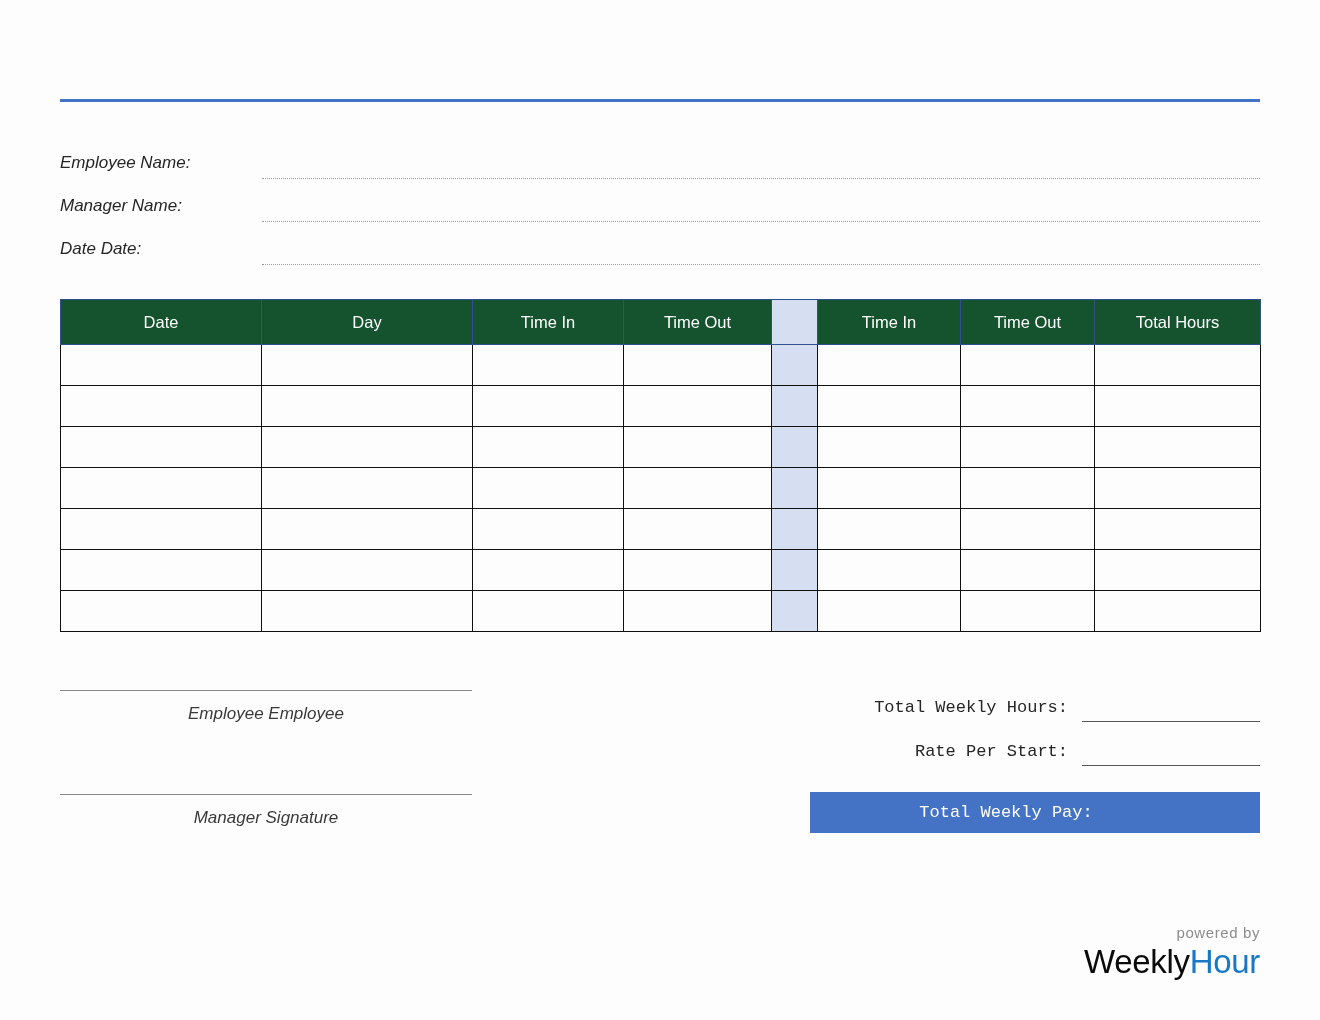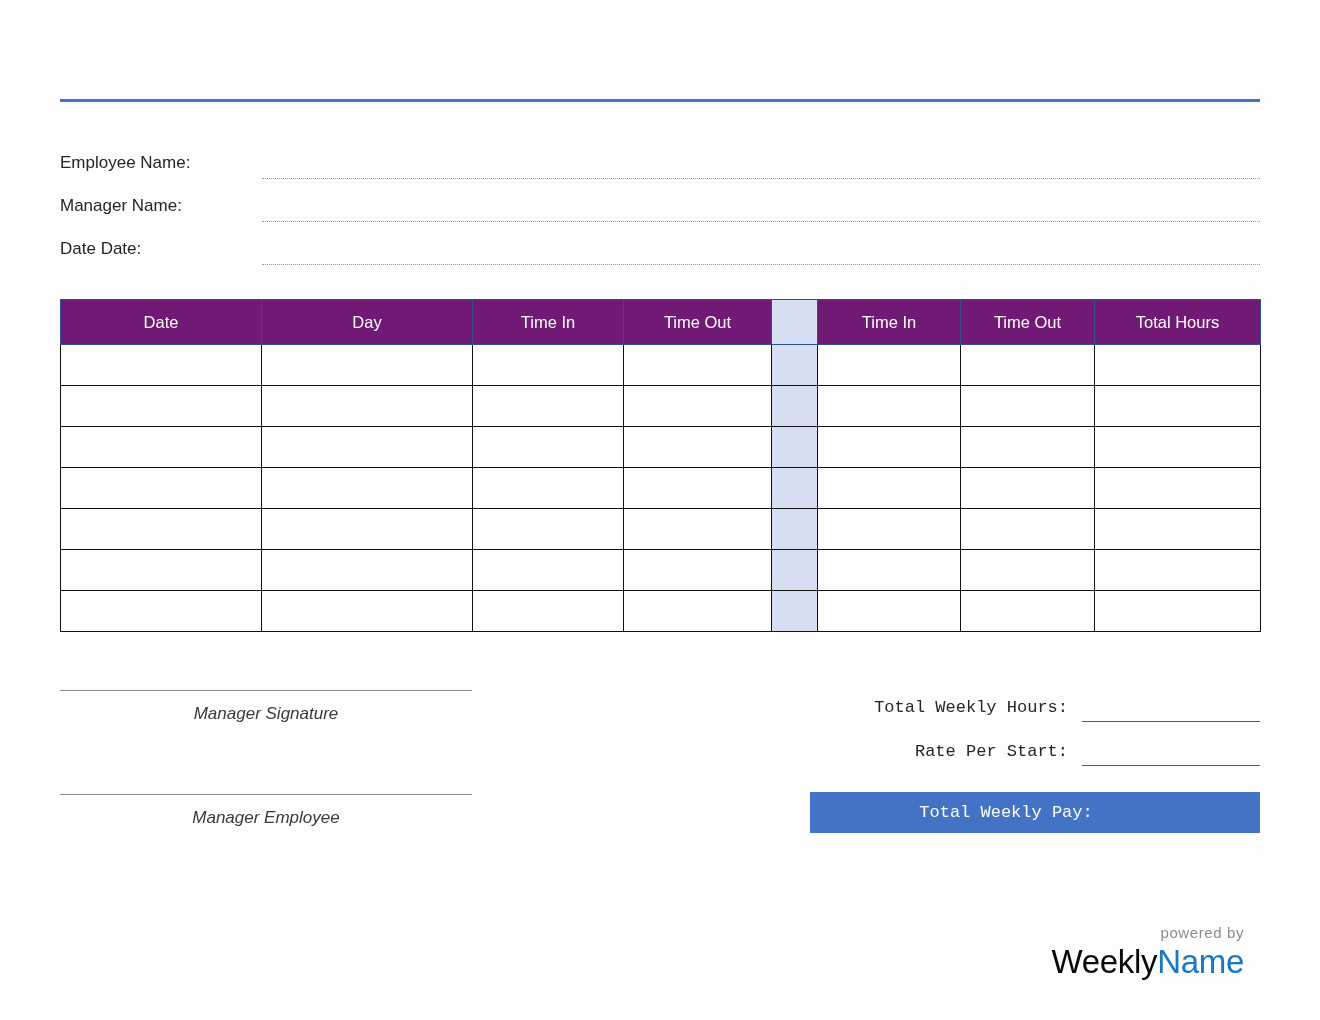--- a/index.html
+++ b/index.html
@@ -43,20 +43,21 @@
 
   
   .info-block {
     margin-top: 34px;
     width: 1200px;
   }
   .info-row {
     display: flex;
     align-items: flex-end;
     height: 43px;
+    font-style: italic;
   }
   .info-label {
     width: 202px;
     font-size: 17px;
     line-height: 20px;
     color: #262626;
     padding-bottom: 6px;
     white-space: nowrap;
   }
   .info-field {
@@ -76,21 +77,21 @@
     width: 1200px;
   }
   table.timesheet th,
   table.timesheet td {
     border: 1px solid #101010;
     padding: 0;
     height: 40px;
     font-weight: 400;
   }
   table.timesheet thead th {
-    background: #701a75;
+    background: #14532d;
     color: #ffffff;
     font-size: 16.5px;
     height: 44px;
     text-align: center;
     border-color: #2f4f8f;
   }
   table.timesheet thead th.spacer-head {
     background: #d6dff1;
     border-color: #2f4f8f;
   }
@@ -174,21 +175,21 @@
   .pay-bar-label {
     width: 100%;
     text-align: center;
     padding-right: 58px;
     box-sizing: border-box;
   }
 
   
   .brand {
     position: absolute;
-    right: 76px;
+    right: 60px;
     bottom: 42px;
     text-align: right;
     line-height: 1;
   }
   .brand-powered {
     font-size: 15px;
     color: #8d8d8d;
     letter-spacing: 0.6px;
     margin-bottom: 5px;
   }
@@ -325,25 +326,25 @@
         </tr>
       </tbody>
     </table>
   </div>
 
   <div class="footer-area">
 
     <div class="signatures">
       <div class="sig-group">
         <div class="sig-line"></div>
-        <div class="sig-caption">Manager Signature</div>
+        <div class="sig-caption">Employee Employee</div>
       </div>
       <div class="sig-group">
         <div class="sig-line"></div>
-        <div class="sig-caption">Manager Employee</div>
+        <div class="sig-caption">Manager Signature</div>
       </div>
     </div>
 
     <div class="totals">
       <div class="total-row">
         <div class="total-label">Total Weekly Hours:</div>
         <div class="total-field"></div>
       </div>
       <div class="total-row">
         <div class="total-label">Rate Per Start:</div>
@@ -352,17 +353,17 @@
       <div class="pay-bar">
         <span class="pay-bar-label">Total Weekly Pay:</span>
       </div>
     </div>
 
   </div>
 
   <div class="brand">
     <div class="brand-powered">powered by</div>
     <div class="brand-name">
-      <span class="brand-general">Weekly</span><span class="brand-blue">Name</span>
+      <span class="brand-general">Weekly</span><span class="brand-blue">Hour</span>
     </div>
   </div>
 
 </div>
 
 </body></html>

